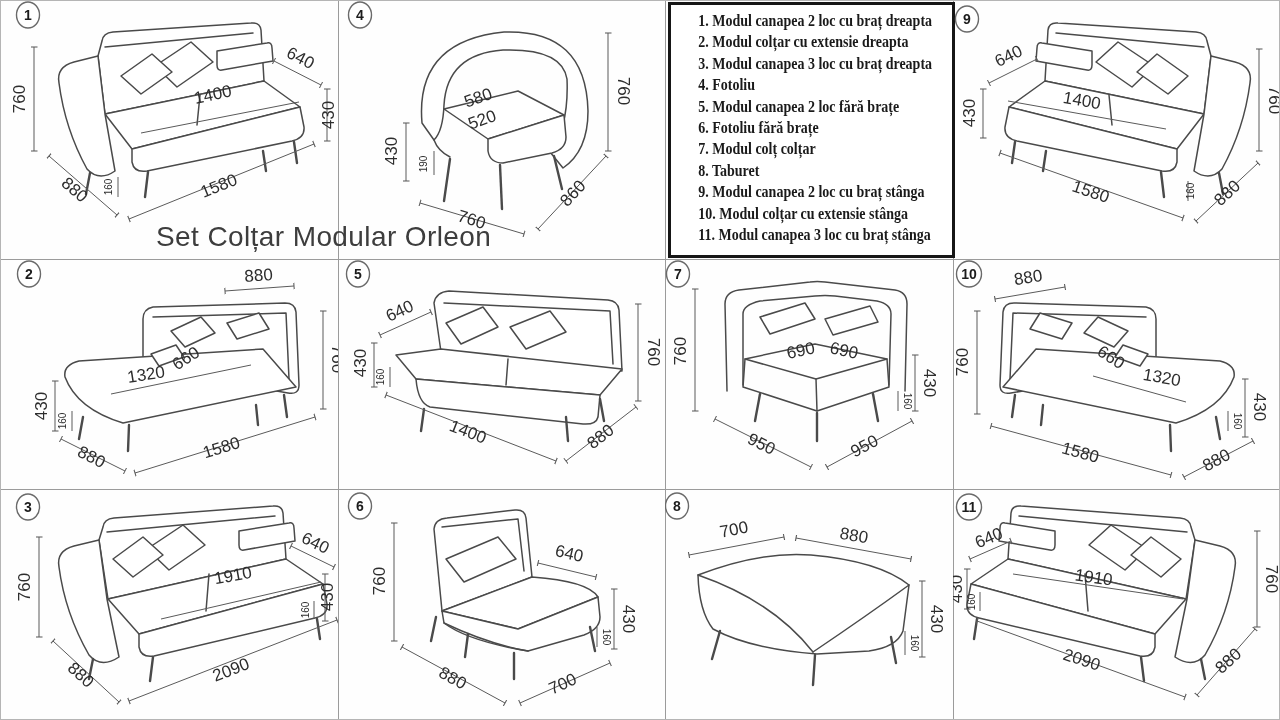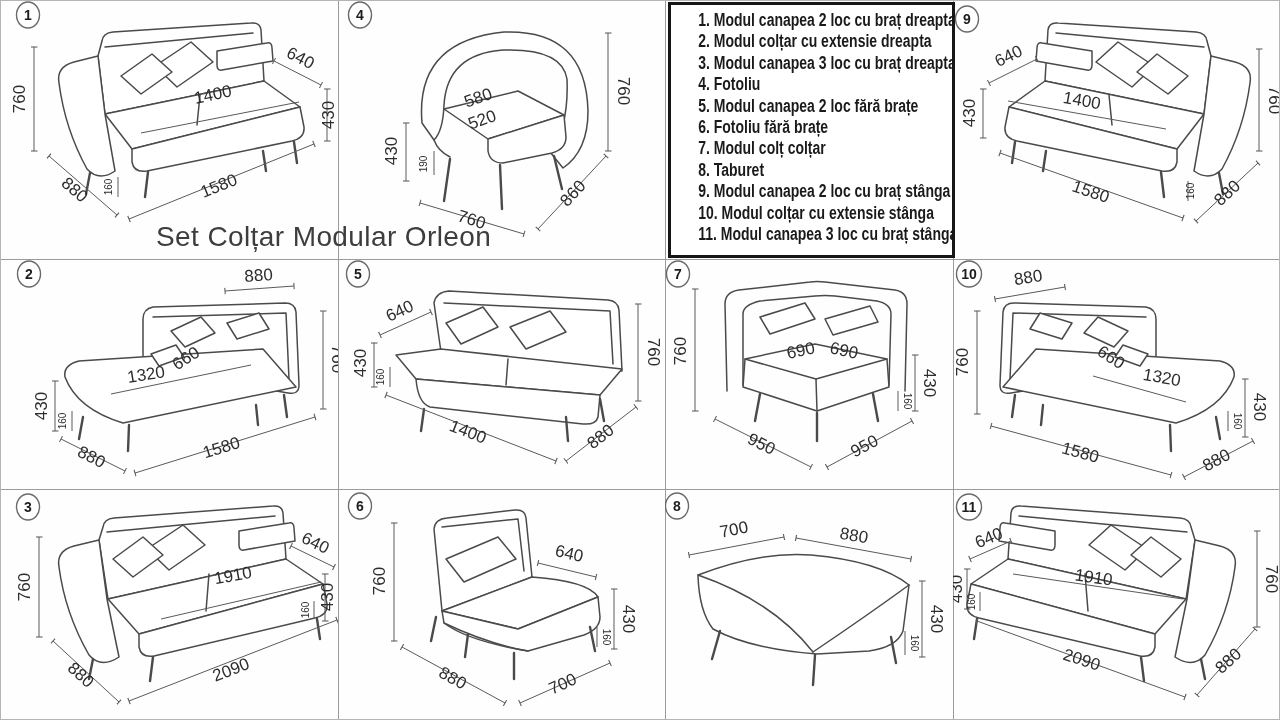--- a/index.html
+++ b/index.html
@@ -15,21 +15,21 @@
   .aw  {fill:#ffffff;stroke:#4a4a4a;stroke-width:1.5;stroke-linejoin:round;stroke-linecap:round;}
   .leg {fill:none;stroke:#4a4a4a;stroke-width:2.4;stroke-linecap:round;}
   .dim {fill:none;stroke:#5a5a5a;stroke-width:1;marker-start:url(#tk);marker-end:url(#tk);}
   .dimp{fill:none;stroke:#5a5a5a;stroke-width:1;}
   .dl  {font-size:17px;fill:#2d2d2d;text-anchor:middle;}
   .ds  {font-size:10px;fill:#2d2d2d;text-anchor:middle;}
   .bt  {font-size:14px;font-weight:bold;fill:#1c1c1c;text-anchor:middle;}
   .bc  {fill:#ffffff;stroke:#6a6a6a;stroke-width:1.4;}
   #title{position:absolute;left:155px;top:220px;font-size:28px;color:#3d3d3d;letter-spacing:.4px;white-space:nowrap;}
   #legend{position:absolute;left:667px;top:1px;width:287px;height:256px;border:3px solid #161616;
-          background:#fff;box-sizing:border-box;overflow:hidden;}
+          background:#fff;box-sizing:border-box;overflow:hidden;font-family:Liberation Serif, serif;}
   #legend .inner{transform:scaleX(.8);transform-origin:0 0;width:125%;
                  padding:5px 0 0 34px;font-weight:bold;font-size:17.5px;line-height:21.4px;color:#1a1a1a;}
 </style>
 </head>
 <body>
 
 <div id="page">
 
   <svg width="0" height="0" style="position:absolute">
     <defs>

